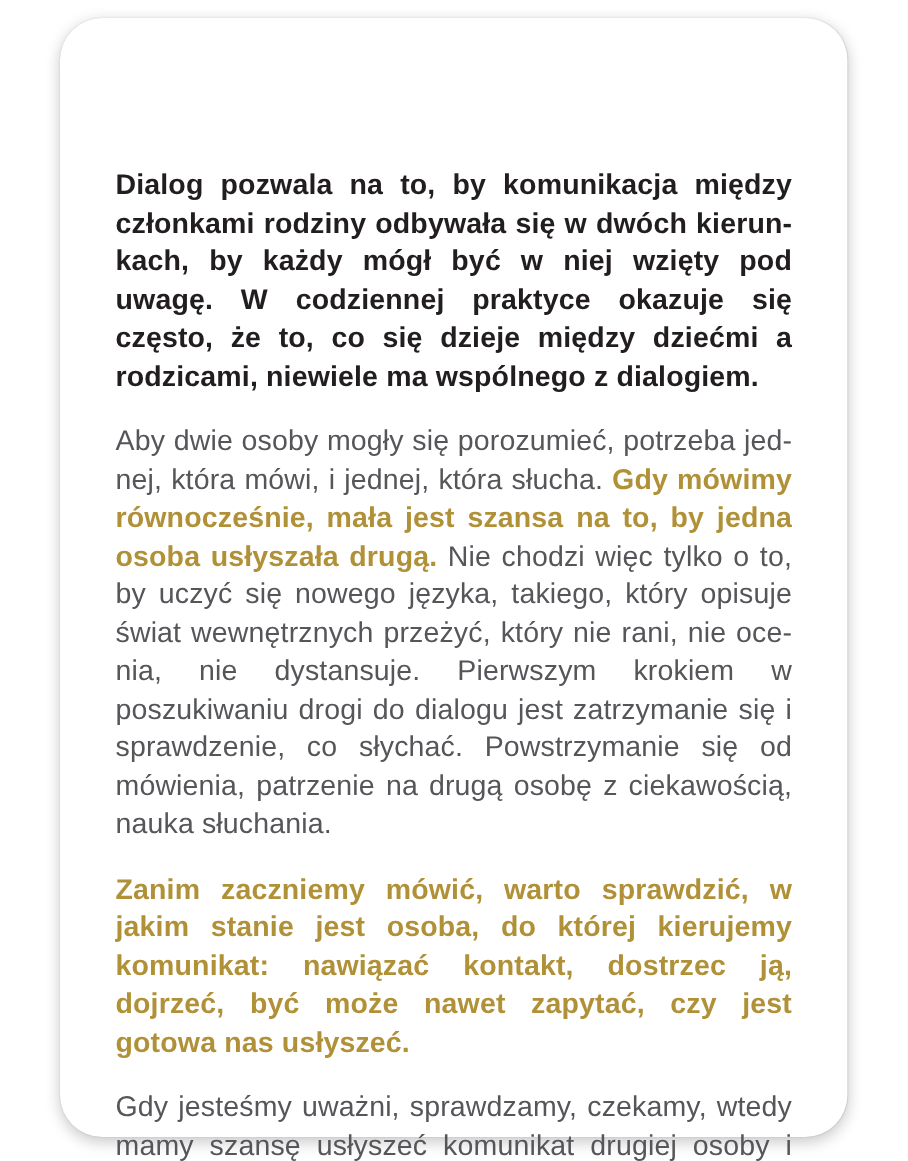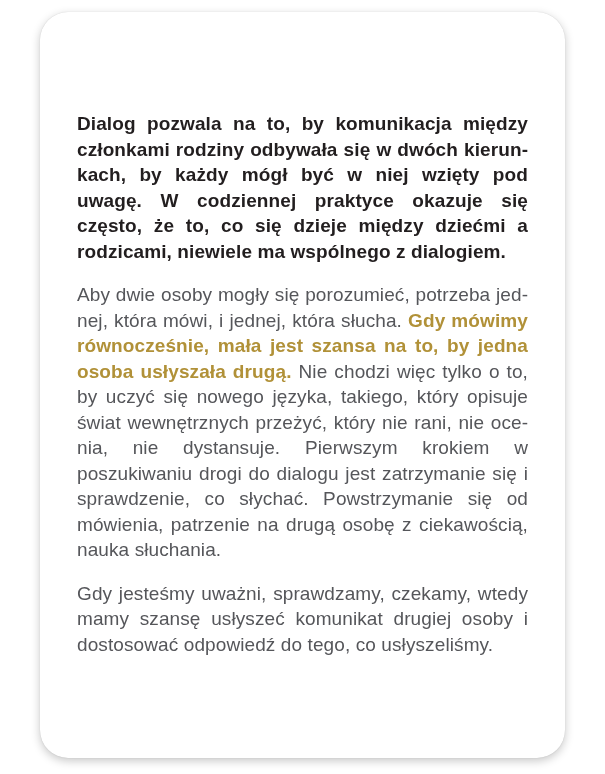--- a/index.html
+++ b/index.html
@@ -56,16 +56,17 @@
   }
 </style>
 </head>
 <body>
 
 <div class="stage">
   <div class="card">
     <div class="card-body">
         <p class="para"><span class="seg-bold-dark">Dialog pozwala na to, by komunikacja między członkami rodziny odbywała się w dwóch kierun­kach, by każdy mógł być w niej wzięty pod uwagę. W codziennej praktyce okazuje się często, że to, co się dzieje między dziećmi a rodzicami, niewiele ma wspólnego z dialogiem.</span></p>
         <p class="para"><span class="seg-regular">Aby dwie osoby mogły się porozumieć, potrzeba jed­nej, która mówi, i jednej, która słucha. </span><span class="seg-bold-gold">Gdy mówimy równocześnie, mała jest szansa na to, by jedna osoba usłyszała drugą.</span><span class="seg-regular"> Nie chodzi więc tylko o to, by uczyć się nowego języka, takiego, który opisuje świat wewnętrznych przeżyć, który nie rani, nie oce­nia, nie dystansuje. Pierwszym krokiem w poszukiwa­niu drogi do dialogu jest zatrzymanie się i sprawdzenie, co słychać. Powstrzymanie się od mówienia, patrzenie na drugą osobę z ciekawością, nauka słuchania.</span></p>
+        <p class="para"><span class="seg-bold-gold">Zanim zaczniemy mówić, warto sprawdzić, w jakim stanie jest osoba, do której kierujemy komunikat: nawiązać kontakt, dostrzec ją, dojrzeć, być może nawet zapytać, czy jest gotowa nas usłyszeć.</span></p>
         <p class="para"><span class="seg-regular">Gdy jesteśmy uważni, sprawdzamy, czekamy, wtedy mamy szansę usłyszeć komunikat drugiej osoby i do­stosować odpowiedź do tego, co usłyszeliśmy.</span></p>
       </div>
   </div>
 </div>
 
 </body></html>

